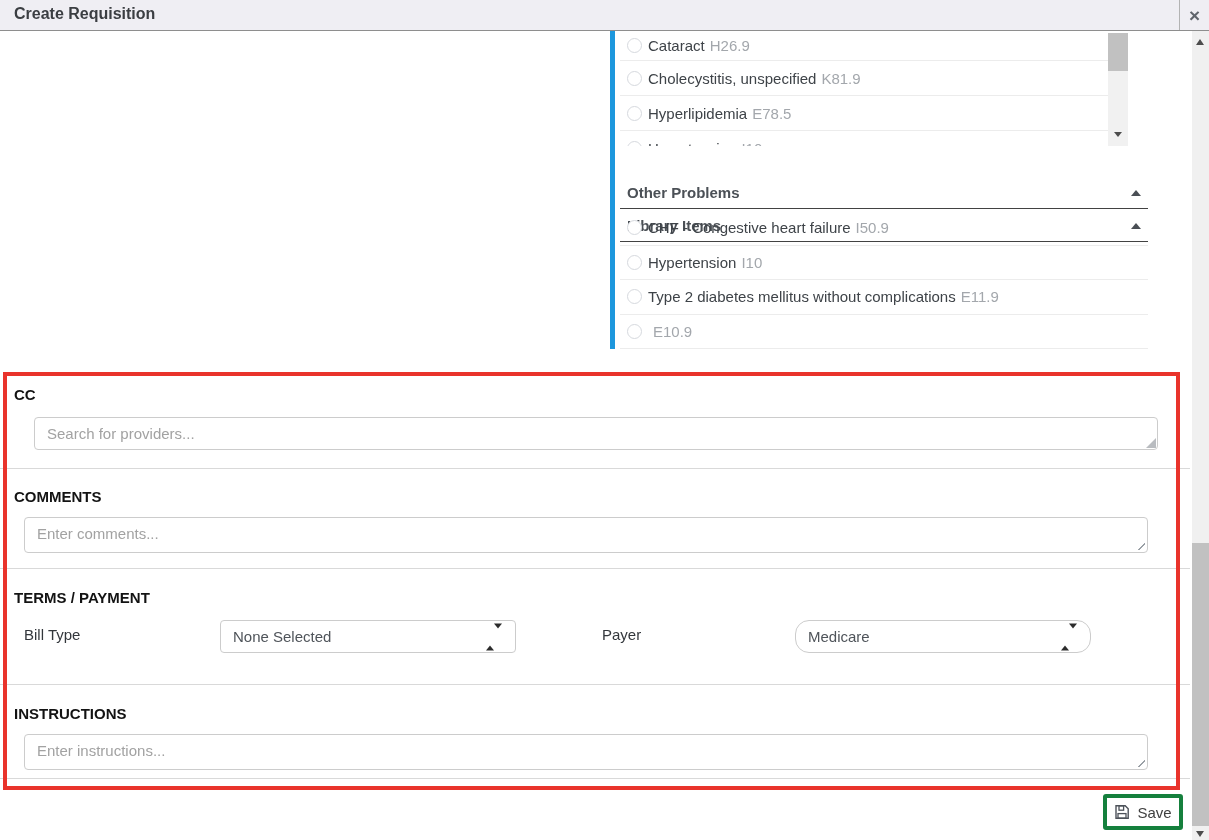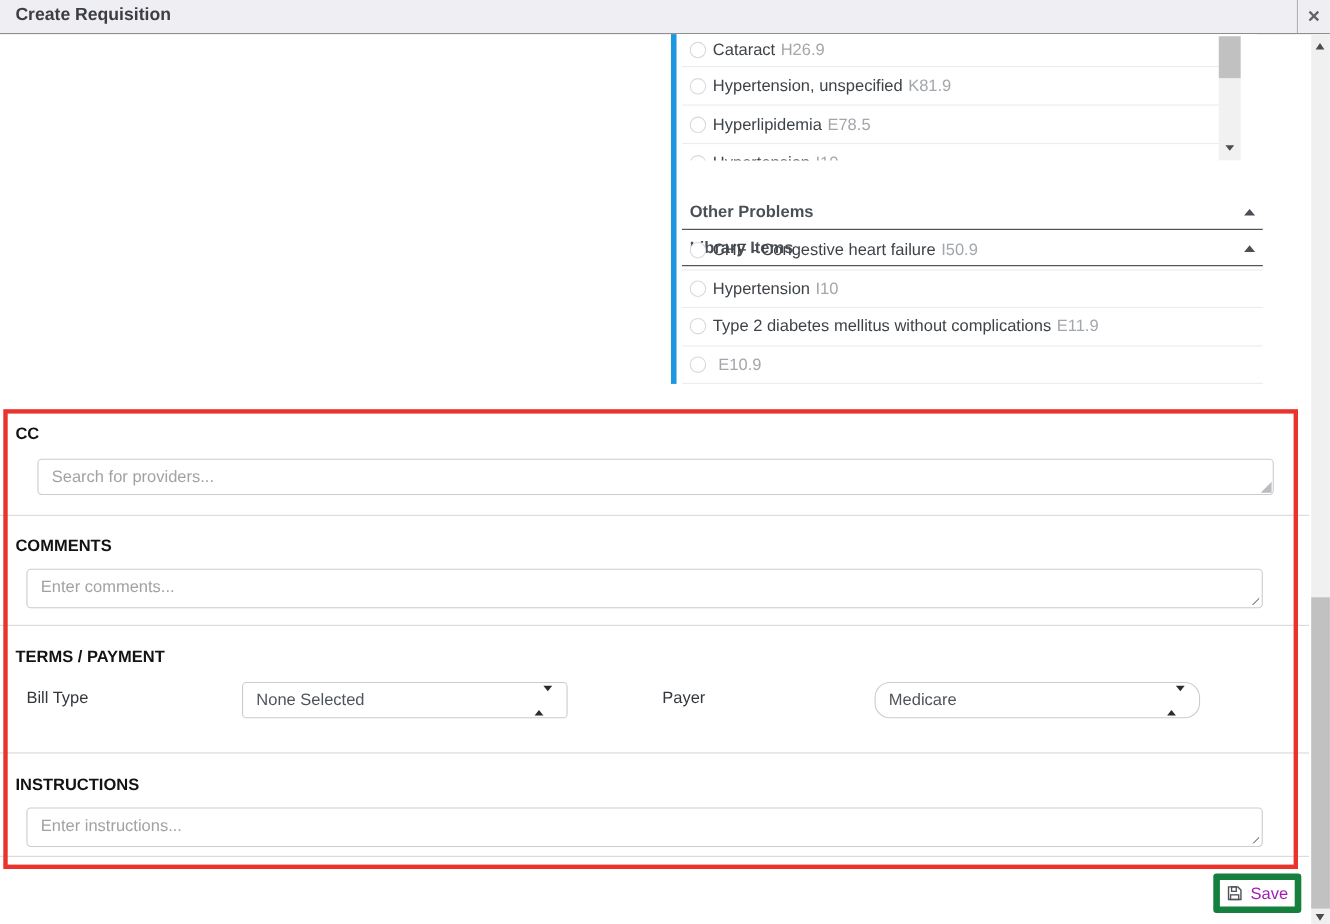--- a/index.html
+++ b/index.html
@@ -116,23 +116,23 @@
     display:flex;align-items:center;padding:0 30px 0 12px;
   }
   .updown{position:absolute;right:13px;top:50%;transform:translateY(-50%);}
   .updown .u{width:0;height:0;border-left:4.5px solid transparent;
     border-right:4.5px solid transparent;border-bottom:5.5px solid #2c2c2c;margin-bottom:2px;}
   .updown .d{width:0;height:0;border-left:4.5px solid transparent;
     border-right:4.5px solid transparent;border-top:5.5px solid #2c2c2c;}
 
   .save-btn{
     position:absolute;left:1103px;top:794px;width:80px;height:36px;
-    background:#fff;border:6px solid #15803d;border-radius:3px;
+    background:#fff;border:4px solid #15803d;border-radius:3px;
     display:flex;align-items:center;justify-content:center;gap:7px;
-    font-size:15px;color:#a21caf;cursor:pointer;box-sizing:border-box;
+    font-size:15px;color:#404040;cursor:pointer;box-sizing:border-box;
   }
 
   
   .page-scrollbar{
     position:absolute;right:0;top:31px;width:17px;height:809px;background:#f0f0f0;
   }
   .sb-up{position:absolute;left:4px;top:8px;width:0;height:0;
     border-left:4.5px solid transparent;border-right:4.5px solid transparent;
     border-bottom:6px solid #4d4d4d;}
   .sb-thumb{position:absolute;left:0;top:512px;width:17px;height:283px;background:#c1c1c1;}
@@ -153,21 +153,21 @@
 <div class="abs diag-panel">
 
   <div class="scroll-list">
     <div class="diag-row first">
       <span class="radio"></span>
       <span class="diag-label">Cataract</span>
       <span class="diag-code">H26.9</span>
     </div>
     <div class="diag-row">
       <span class="radio"></span>
-      <span class="diag-label">Hypertension, unspecified</span>
+      <span class="diag-label">Cholecystitis, unspecified</span>
       <span class="diag-code">K81.9</span>
     </div>
     <div class="diag-row">
       <span class="radio"></span>
       <span class="diag-label">Hyperlipidemia</span>
       <span class="diag-code">E78.5</span>
     </div>
     <div class="diag-row">
       <span class="radio"></span>
       <span class="diag-label">Hypertension</span>

